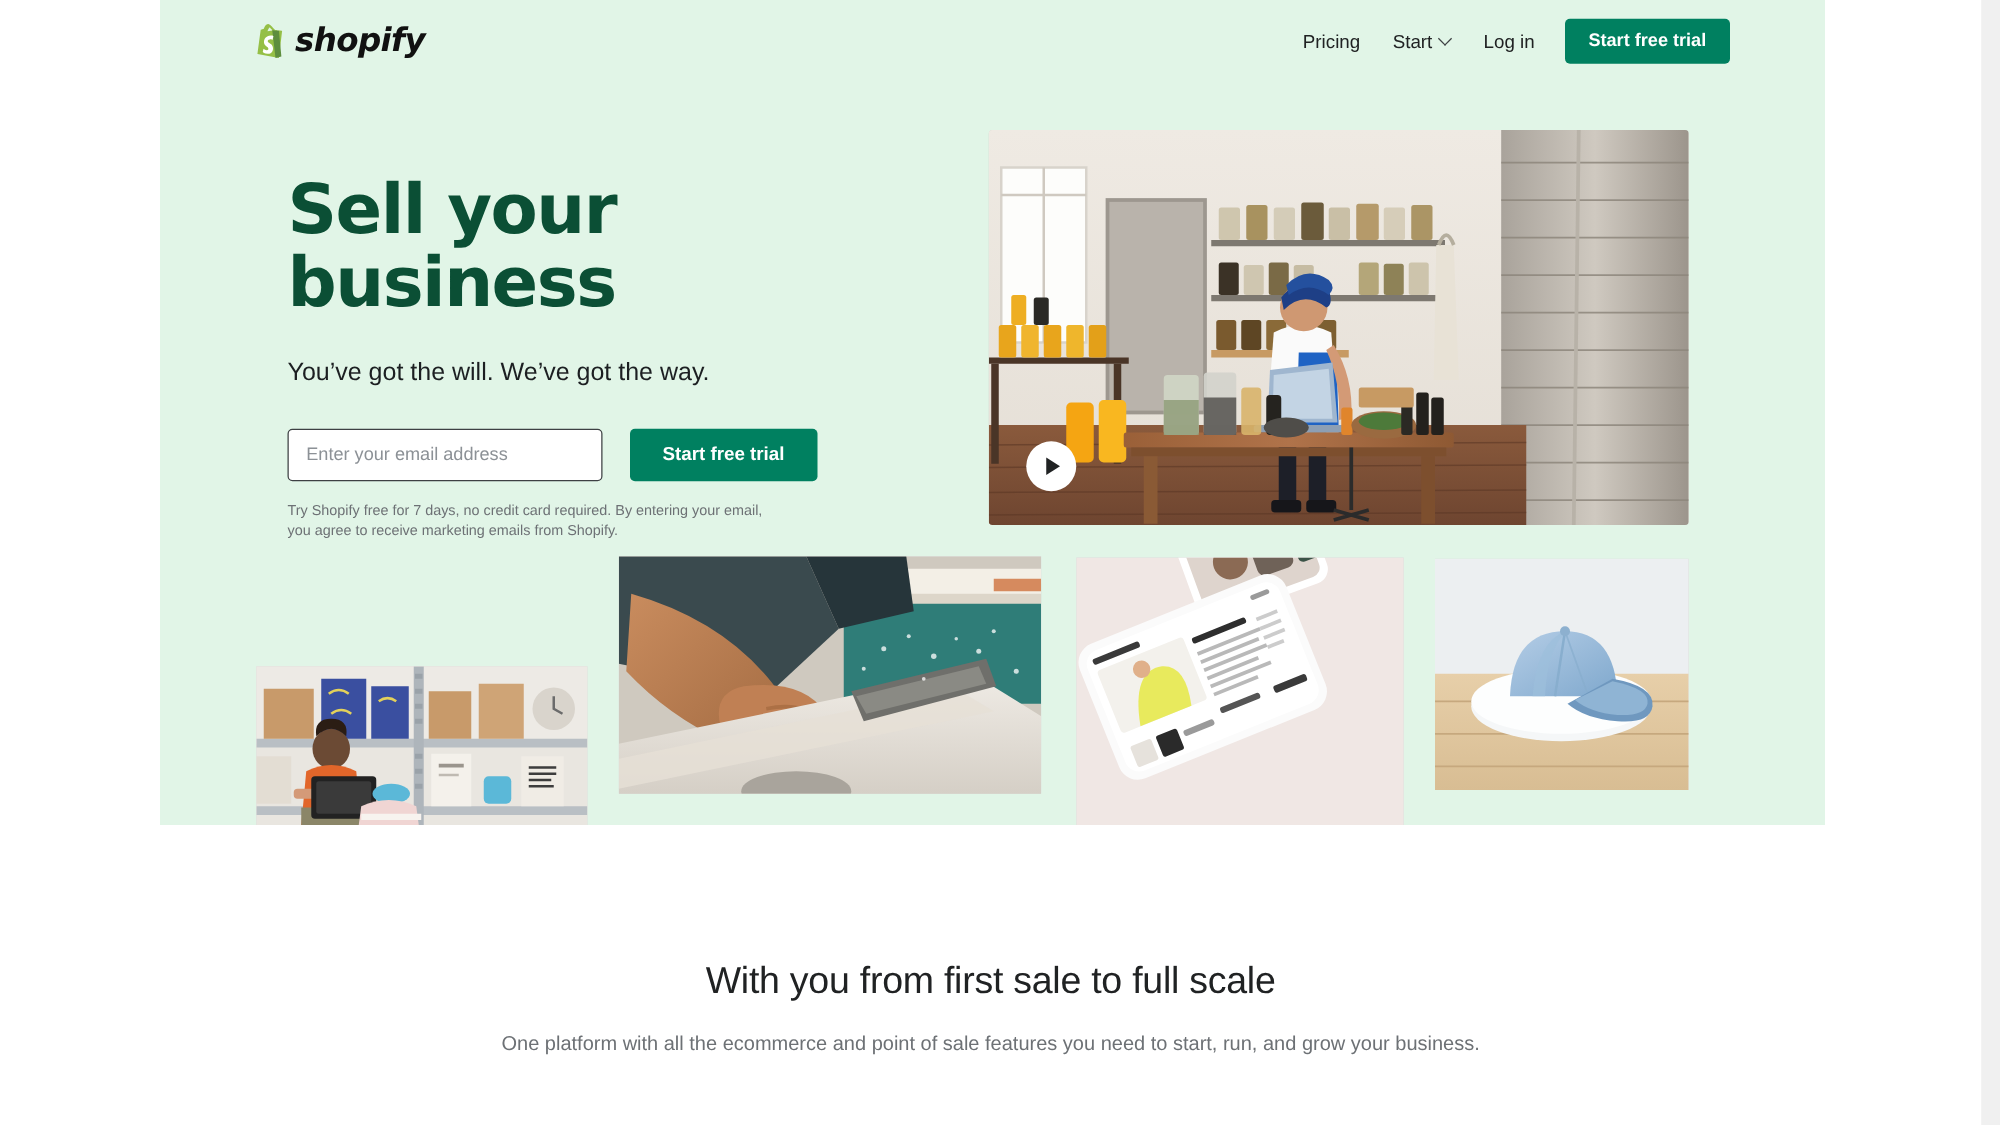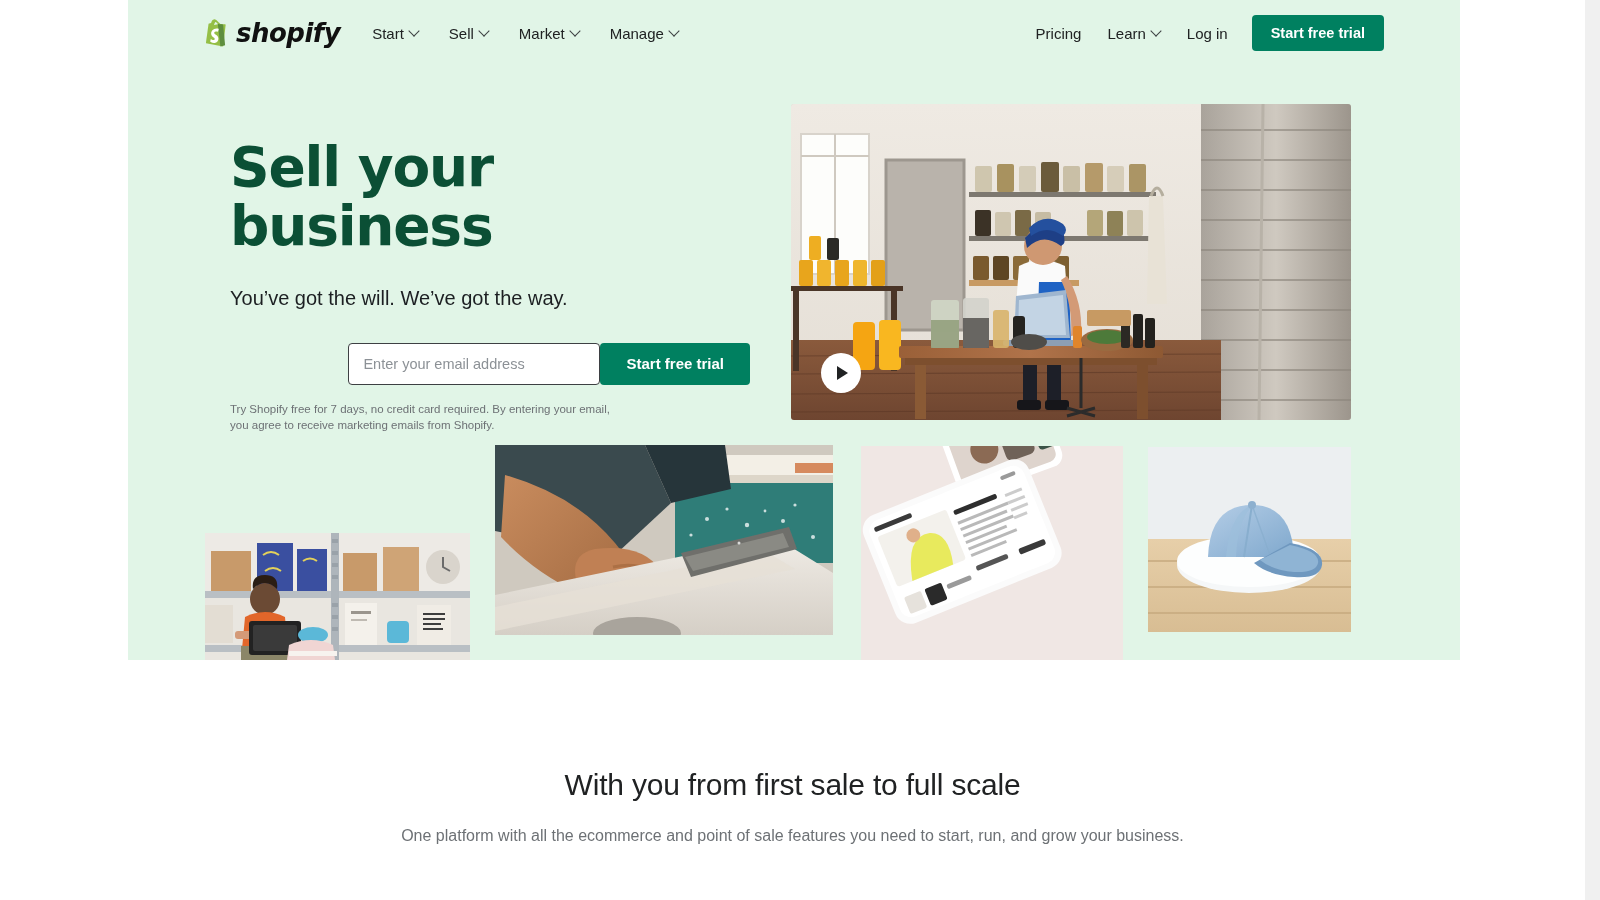--- a/index.html
+++ b/index.html
@@ -158,22 +158,21 @@
     margin-top: 30px;
     font-size: 20px;
     color: #1c1f22;
     font-weight: 400;
   }
 
   .signup {
     margin-top: 33px;
     display: flex;
     align-items: stretch;
-    gap: 0;
-    justify-content: flex-end;
+    gap: 22px;
   }
 
   .email-input {
     width: 252px;
     height: 42px;
     border: 1px solid #3d4043;
     border-radius: 4px;
     background: #ffffff;
     padding: 0 14px;
     font-size: 14.5px;
@@ -289,46 +288,28 @@
           <span class="logo-bag">
             <svg width="27" height="31" viewBox="0 0 27 31">
               <path d="M12.6 1.2c-.5 0-1.1.2-1.6.6-.9.7-1.5 1.9-1.9 3.1l-1.9.6c-.6.2-.6.2-.7.8C6.4 6.8 4 25.2 4 25.2l17.1 3.2 2.6-21.9s-5-.4-5.3-.4c-.3-.3-3.5-3.5-3.8-3.8-.2-.2-.5-.4-.8-.5-.4-.3-.8-.5-1.2-.6zm.5 2.2c.2.1.4.2.5.4.5.5 1.6 1.6 2.5 2.5l-4.1.6c.4-1.4 1-2.6 1.8-3.2.1-.1.2-.2.3-.3z" fill="#95BF46"></path>
               <path d="M21.1 6.5c-.3 0-5.3-.4-5.3-.4l2.6 22.3 4.7-1.2-2-20.7z" fill="#5E8E3E"></path>
               <path d="M16.7 11.2l-.7 2.7s-.9-.5-2.1-.4c-1.7.1-1.7 1.2-1.7 1.5.1 1.5 4 1.8 4.2 5.3.2 2.7-1.4 4.6-3.8 4.7-2.8.2-4.4-1.5-4.4-1.5l.6-2.5s1.6 1.2 2.8 1.1c.8 0 1.1-.7 1.1-1.1-.1-1.9-3.3-1.8-3.5-5-.2-2.7 1.6-5.4 5.4-5.6 1.6-.1 2.1.4 2.1.4z" fill="#FFFFFF"></path>
             </svg>
           </span>
           <span class="logo-word">shopify</span>
         </div>
 
-        <div class="nav-links">
-          <div class="nav-item">
-            <span>Start</span>
-            <span class="chev"></span>
-          </div>
-          <div class="nav-item">
-            <span>Sell</span>
-            <span class="chev"></span>
-          </div>
-          <div class="nav-item">
-            <span>Market</span>
-            <span class="chev"></span>
-          </div>
-          <div class="nav-item">
-            <span>Manage</span>
-            <span class="chev"></span>
-          </div>
-        </div>
       </div>
 
       <div class="nav-right">
         <div class="nav-item">
           <span>Pricing</span>
         </div>
         <div class="nav-item">
-          <span>Learn</span>
+          <span>Start</span>
           <span class="chev"></span>
         </div>
         <div class="nav-item">
           <span>Log in</span>
         </div>
         <button class="btn-trial-nav">Start free trial</button>
       </div>
     </div>
 
     <div class="hero-left">

